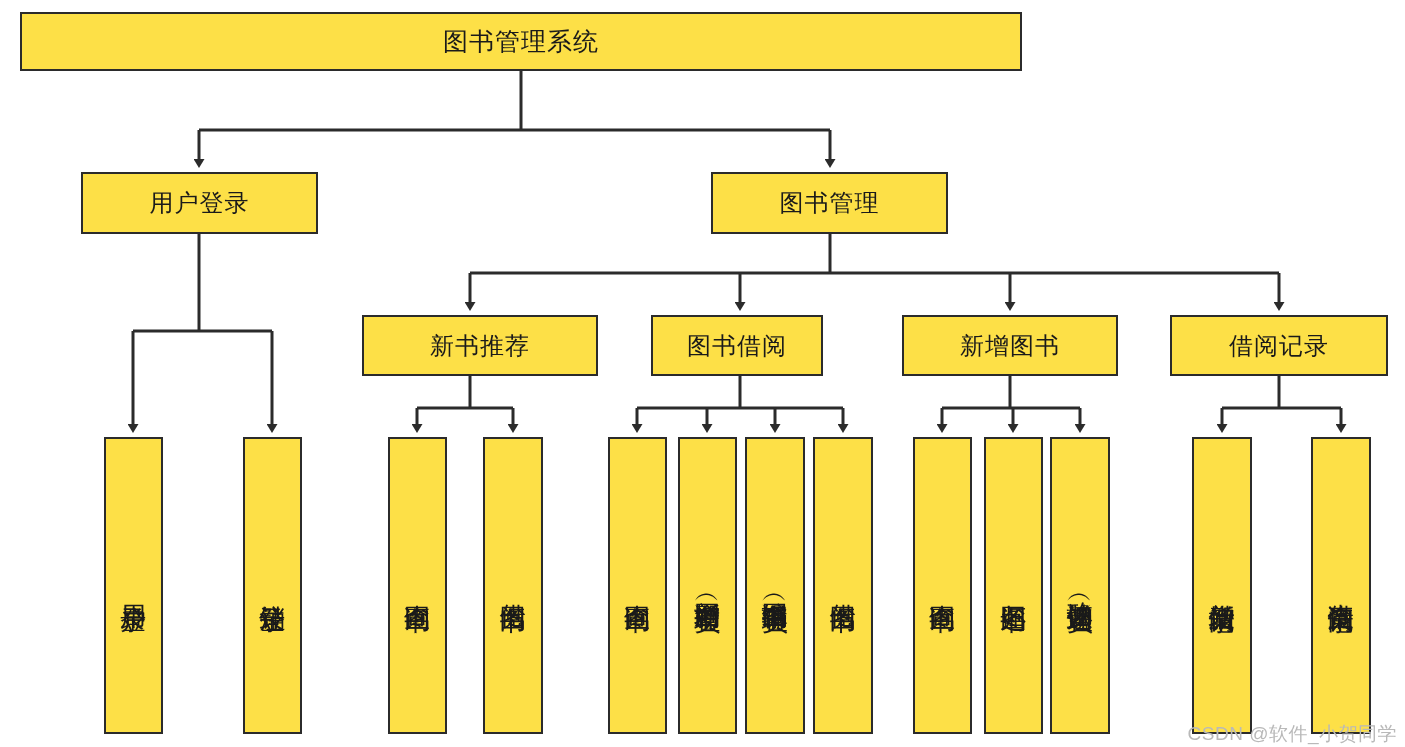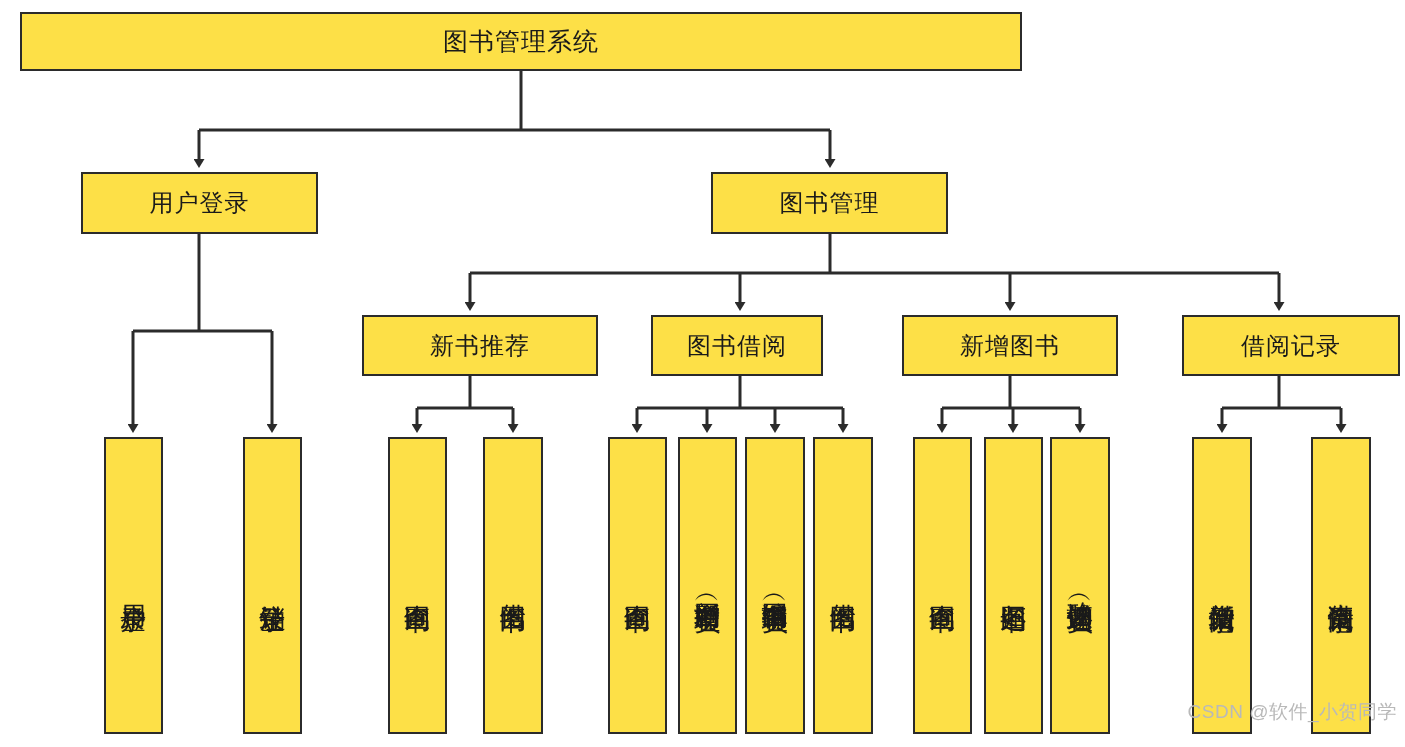--- a/index.html
+++ b/index.html
@@ -50,21 +50,21 @@
     position: absolute;
     left: 0;
     top: 0;
     width: 1405px;
     height: 747px;
     pointer-events: none;
   }
   .watermark {
     position: absolute;
     right: 8px;
-    bottom: 22px;
+    bottom: 0;
     font-size: 19px;
     color: #b9b9b9;
     white-space: nowrap;
     letter-spacing: 0.5px;
   }
 </style>
 </head>
 <body>
 
 <div id="canvas">
@@ -132,21 +132,21 @@
 
   <div class="node node-h" style="left:362px; top:315px; width:236px; height:61px;">
     <span>新书推荐</span>
   </div>
   <div class="node node-h" style="left:612px; top:315px; width:172px; height:61px;margin-left:39px;">
     <span>图书借阅</span>
   </div>
   <div class="node node-h" style="left:902px; top:315px; width:216px; height:61px;">
     <span>新增图书</span>
   </div>
-  <div class="node node-h" style="left:1170px; top:315px; width:218px; height:61px;margin-left:12px;">
+  <div class="node node-h" style="left:1170px; top:315px; width:218px; height:61px;">
     <span>借阅记录</span>
   </div>
 
   <div class="node node-v" style="left:104px; top:437px; width:59px; height:297px;">
     <span>用户登录</span>
   </div>
   <div class="node node-v" style="left:243px; top:437px; width:59px; height:297px;">
     <span>注销登录</span>
   </div>
 

